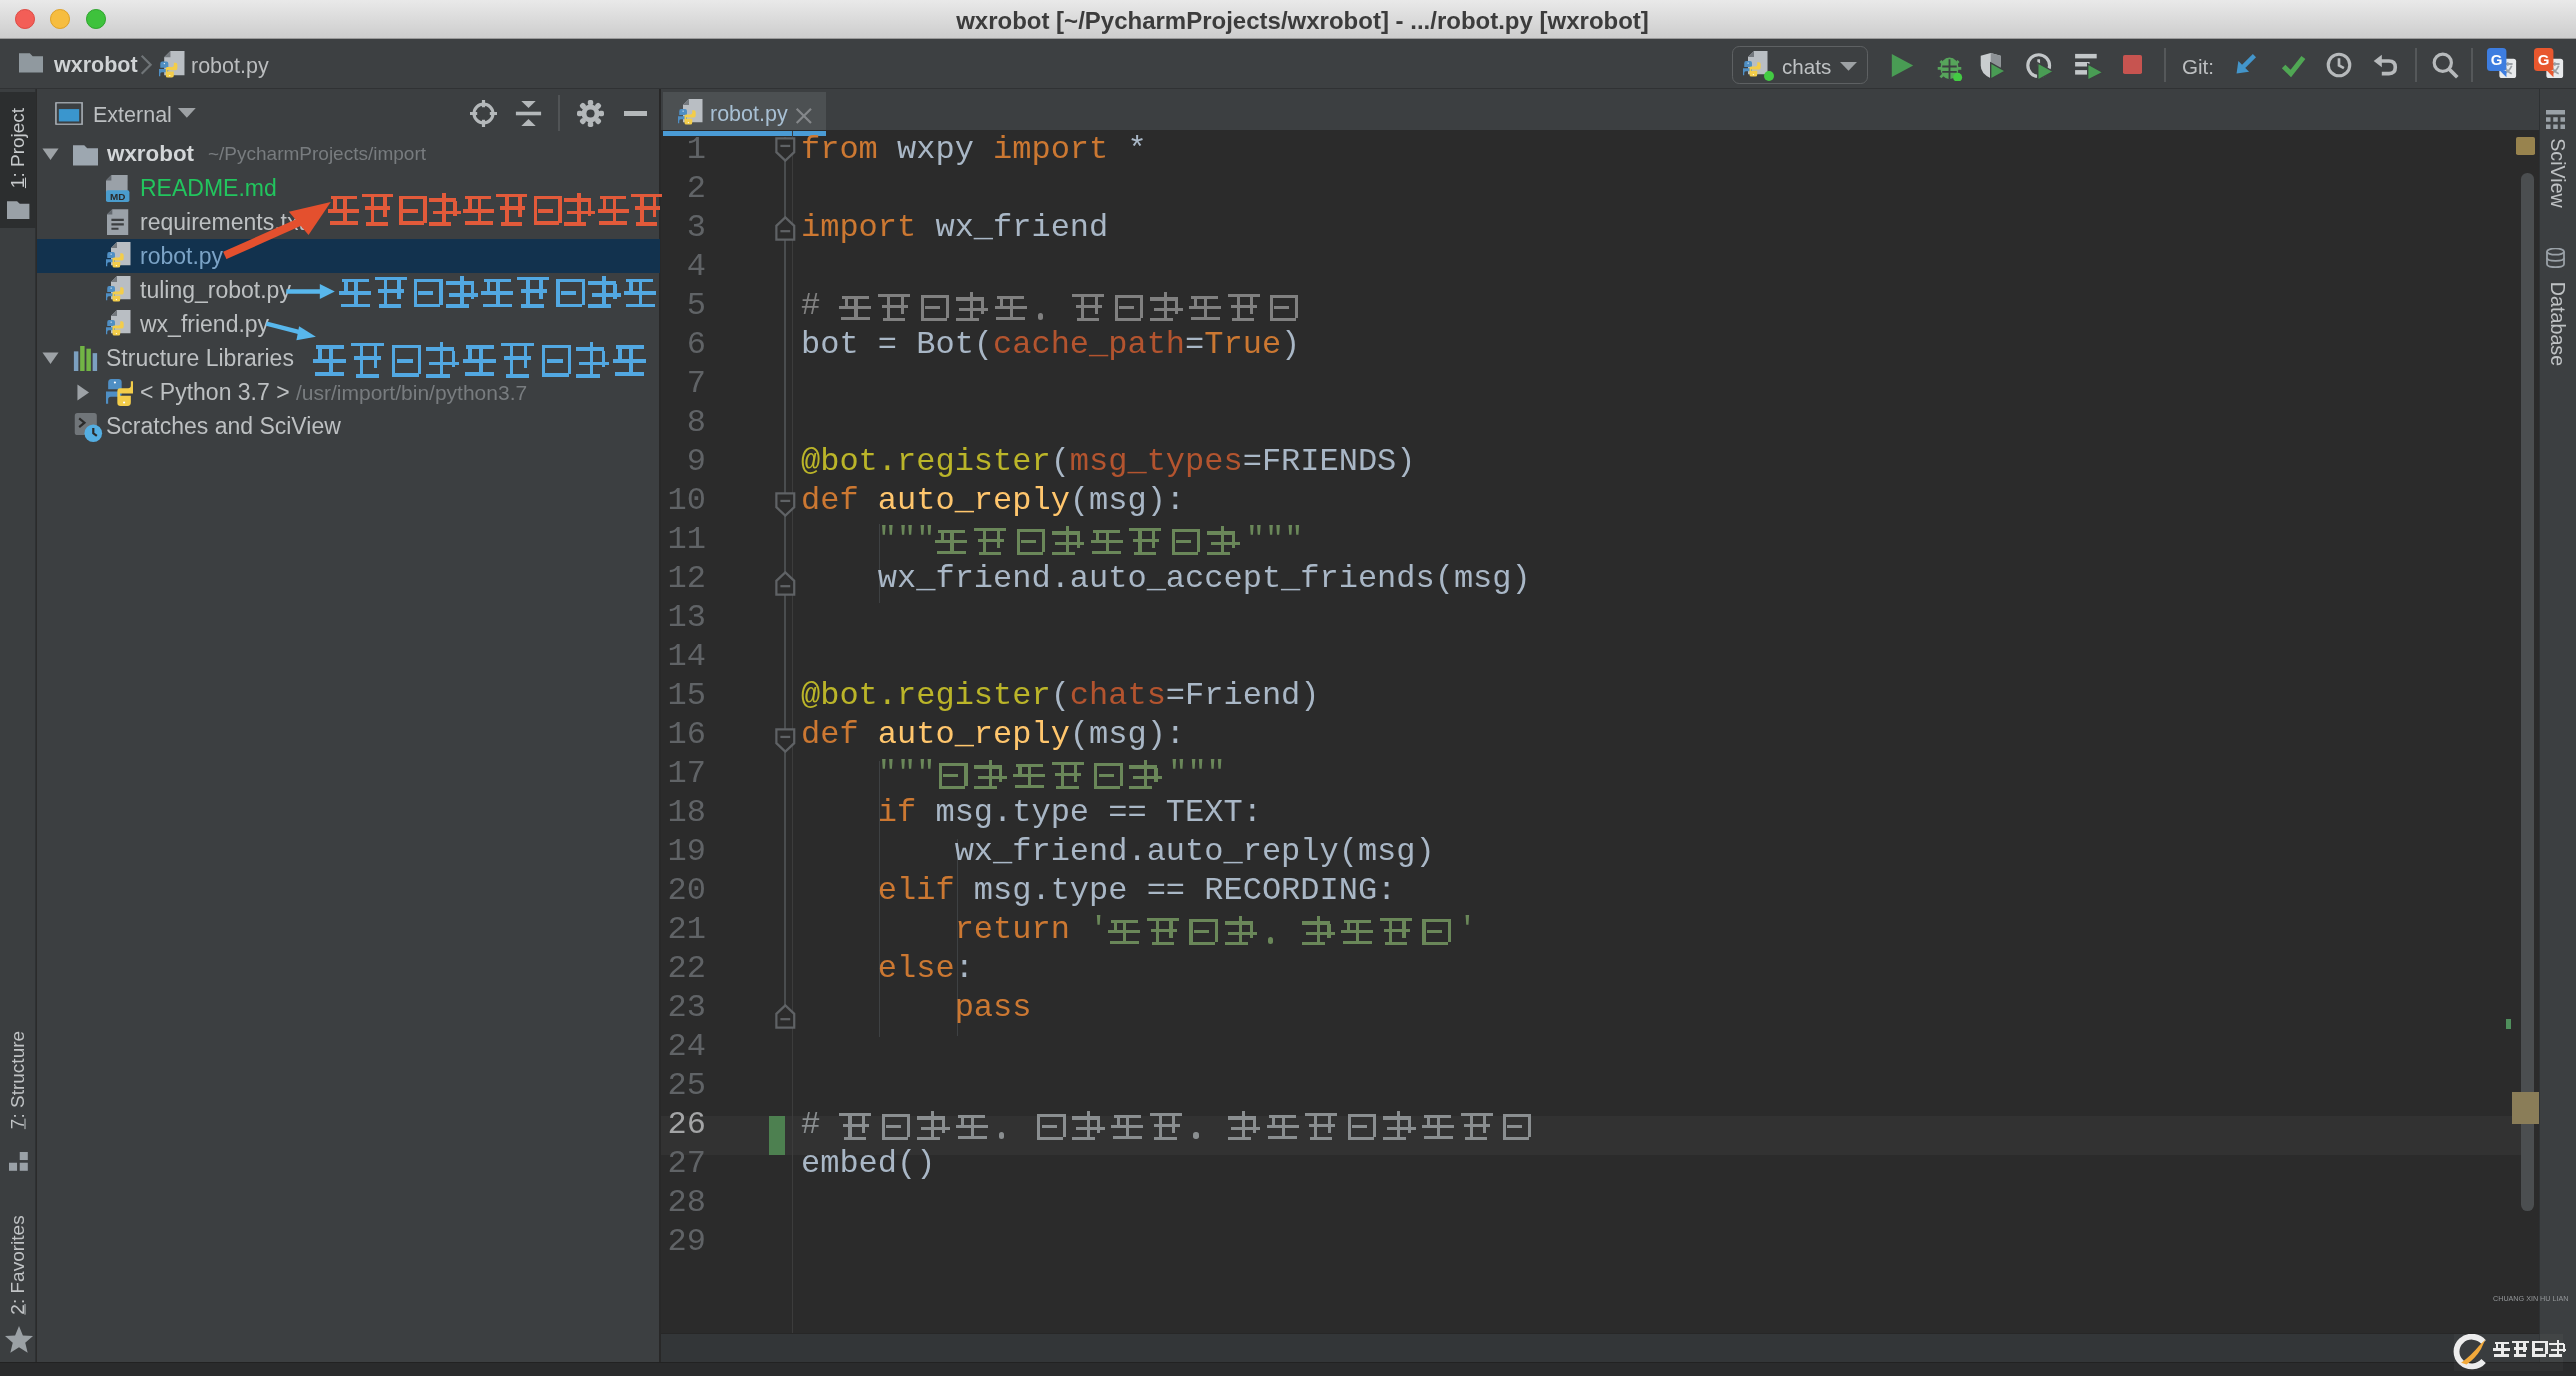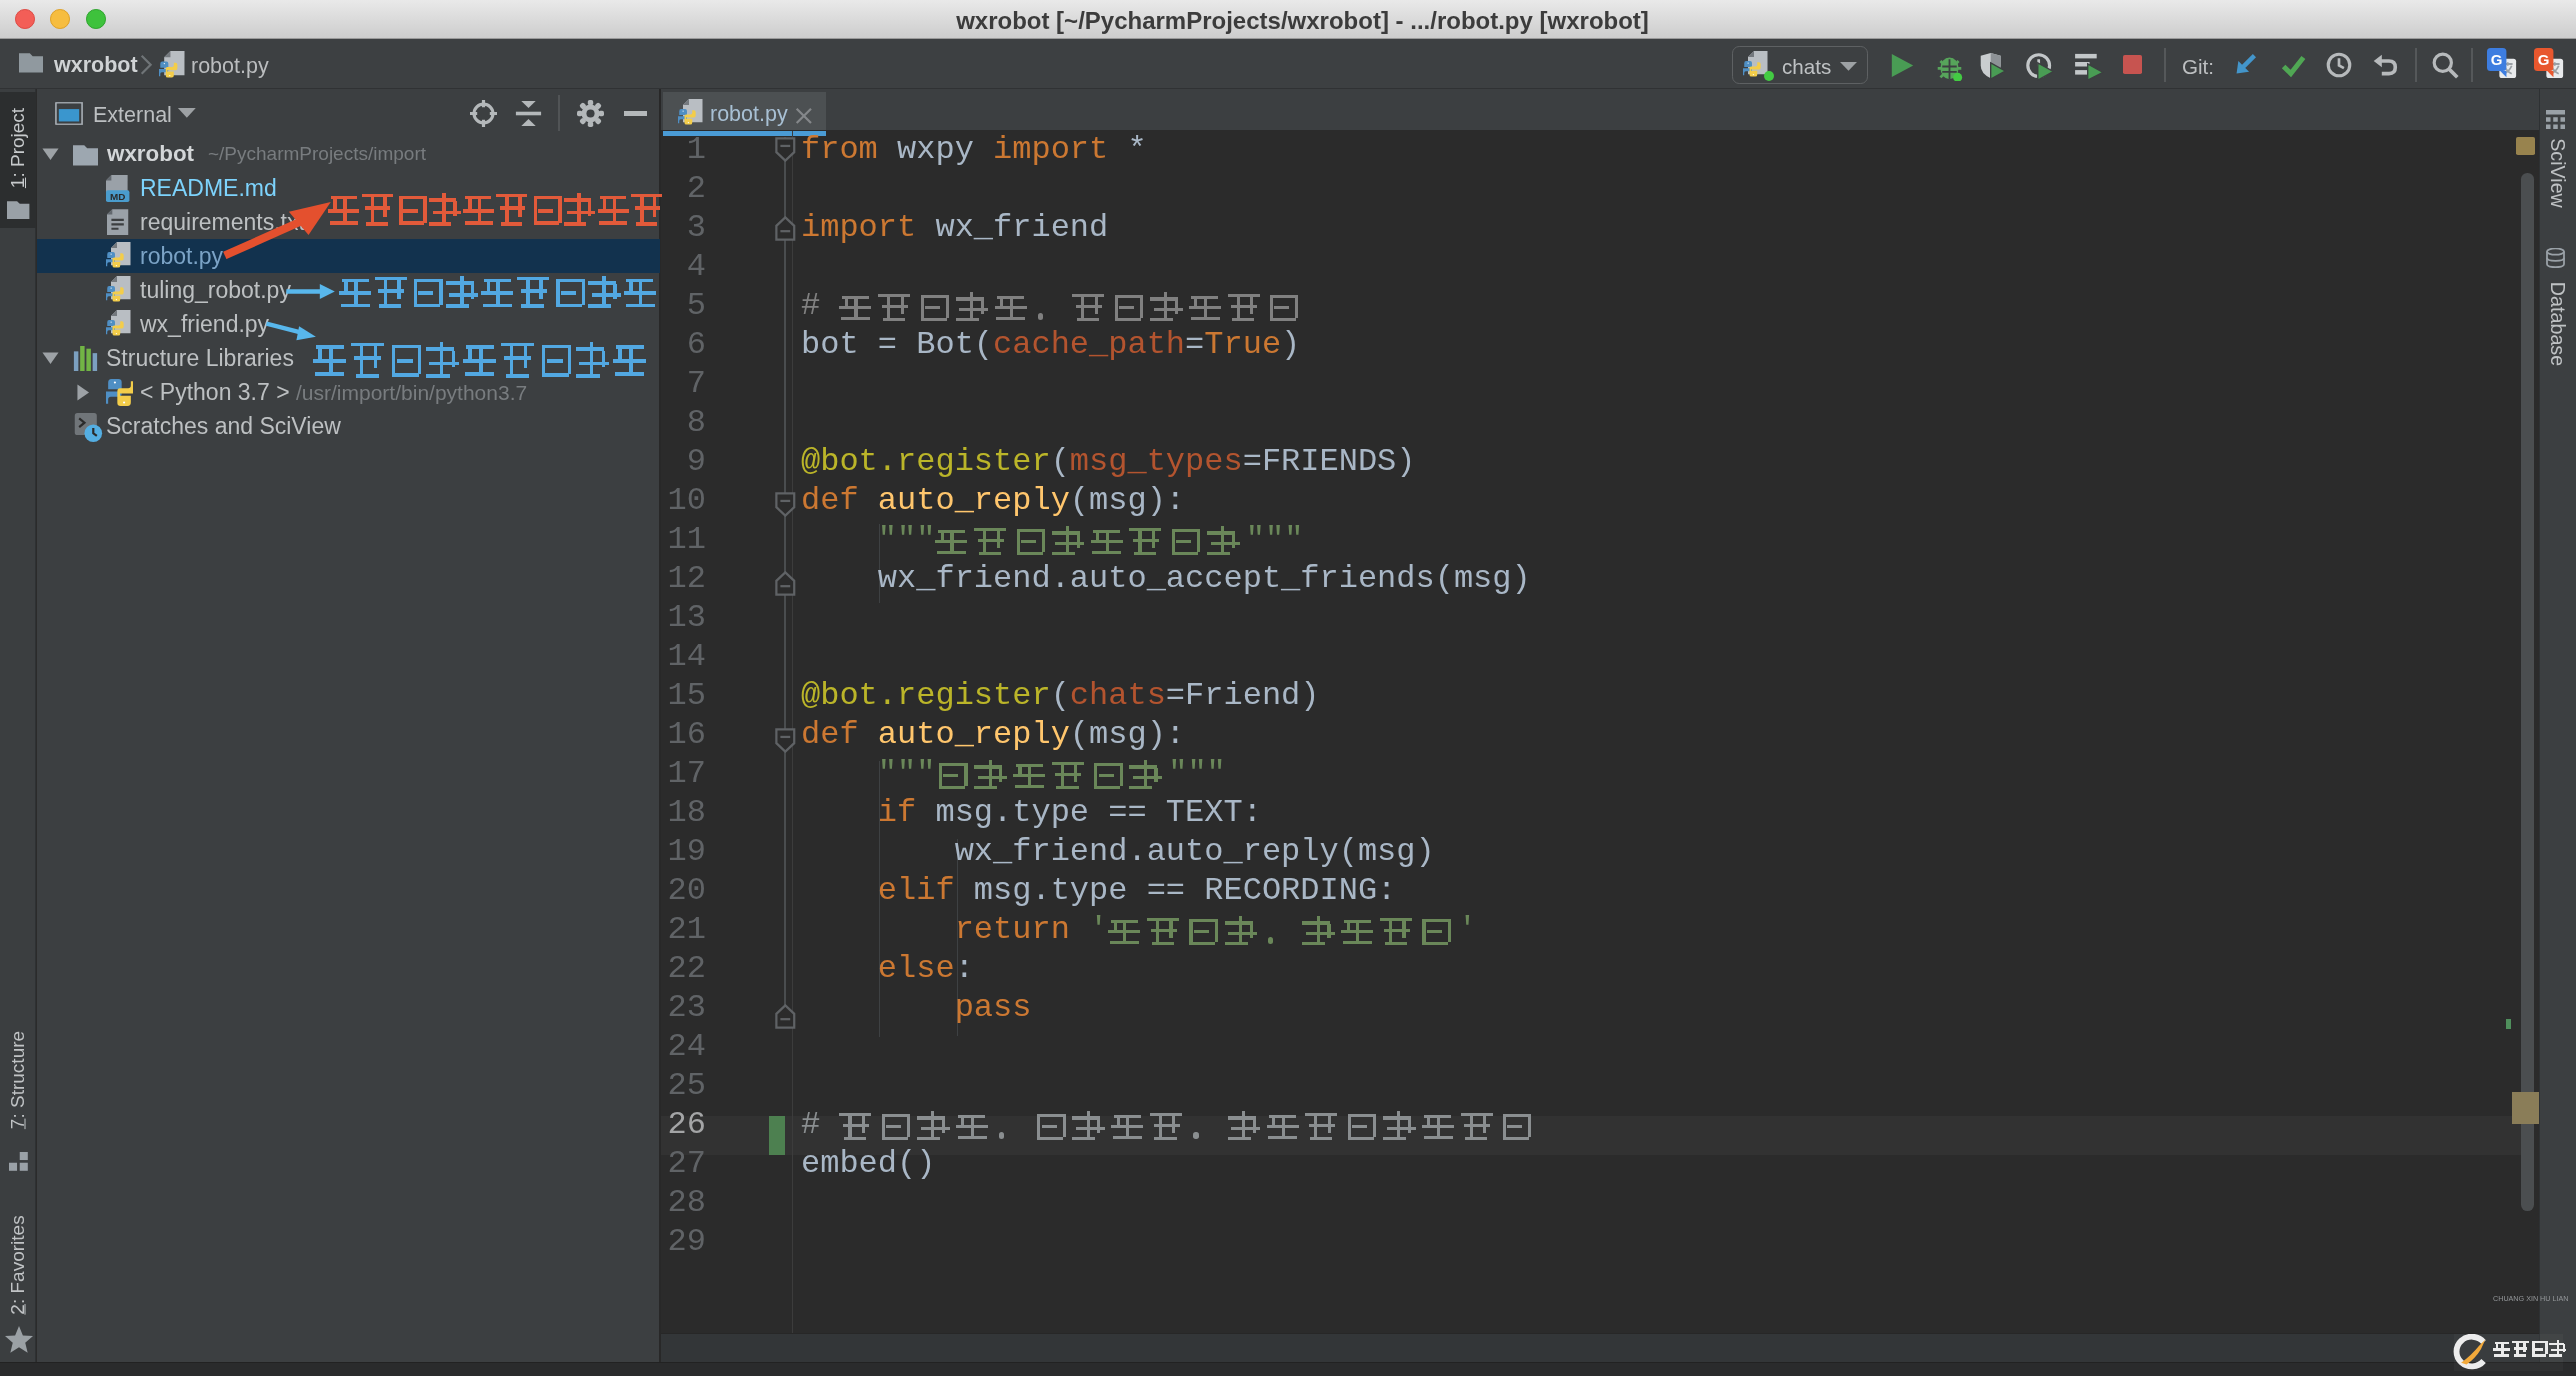--- a/index.html
+++ b/index.html
@@ -185,21 +185,21 @@
     <path d="M0 24 L0 1.44 L12.6 1.44 L15.959999999999999 4.800000000000001 L28 4.800000000000001 L28 24 Z" fill="#9da7b0"></path>
   </svg>
 <div class="a" style="left:107px;top:137px;height:34px;line-height:34px;font-weight:bold;font-size:22.4px;color:#d3d6d8;white-space:nowrap">wxrobot</div>
 <div class="a" style="left:208px;top:137px;height:34px;line-height:34px;font-size:19px;color:#787c7f;white-space:nowrap">~/PycharmProjects/import</div>
 <svg class="a" style="left:106px;top:175px" width="27" height="28" viewBox="0 0 30 31">
     <path d="M6 0 H24 V28 H0 V6 Z" fill="#9aa1a8"></path>
     <path d="M6 0 L6 6 L0 6 Z" fill="#62686e"></path>
     <rect x="0" y="17" width="26" height="13" rx="2" fill="#4a9ccd"></rect>
     <text x="13" y="28" font-size="11" font-weight="bold" fill="#2b2b2b" text-anchor="middle" font-family="Liberation Sans">MD</text>
   </svg>
-<div class="a" style="left:140px;top:171px;height:34px;line-height:34px;font-size:23px;color:#7dd3fc;white-space:nowrap">README.md</div>
+<div class="a" style="left:140px;top:171px;height:34px;line-height:34px;font-size:23px;color:#22c55e;white-space:nowrap">README.md</div>
 <svg class="a" style="left:107px;top:209px" width="23" height="28" viewBox="0 0 26 31">
     <path d="M6 0 H24 V29 H0 V6 Z" fill="#9aa1a8"></path>
     <path d="M6 0 L6 6 L0 6 Z" fill="#62686e"></path>
     <path d="M5 12 H19 M5 17 H19 M5 22 H13" stroke="#3c3f41" stroke-width="2.5"></path>
   </svg>
 <div class="a" style="left:140px;top:205px;height:34px;line-height:34px;font-size:23px;color:#bdc0c2;white-space:nowrap">requirements.txt</div>
 <svg class="a" style="left:106px;top:242px" width="25" height="27" viewBox="0 0 28 30">
     <g transform="translate(5.6000000000000005,0)">
       <path d="M6.72 0 H21.84 V26.040000000000003 H0 V6.72 Z" fill="#b9bec3"></path>
       <path d="M6.72 0 L6.72 6.72 L0 6.72 Z" fill="#74797e"></path>

